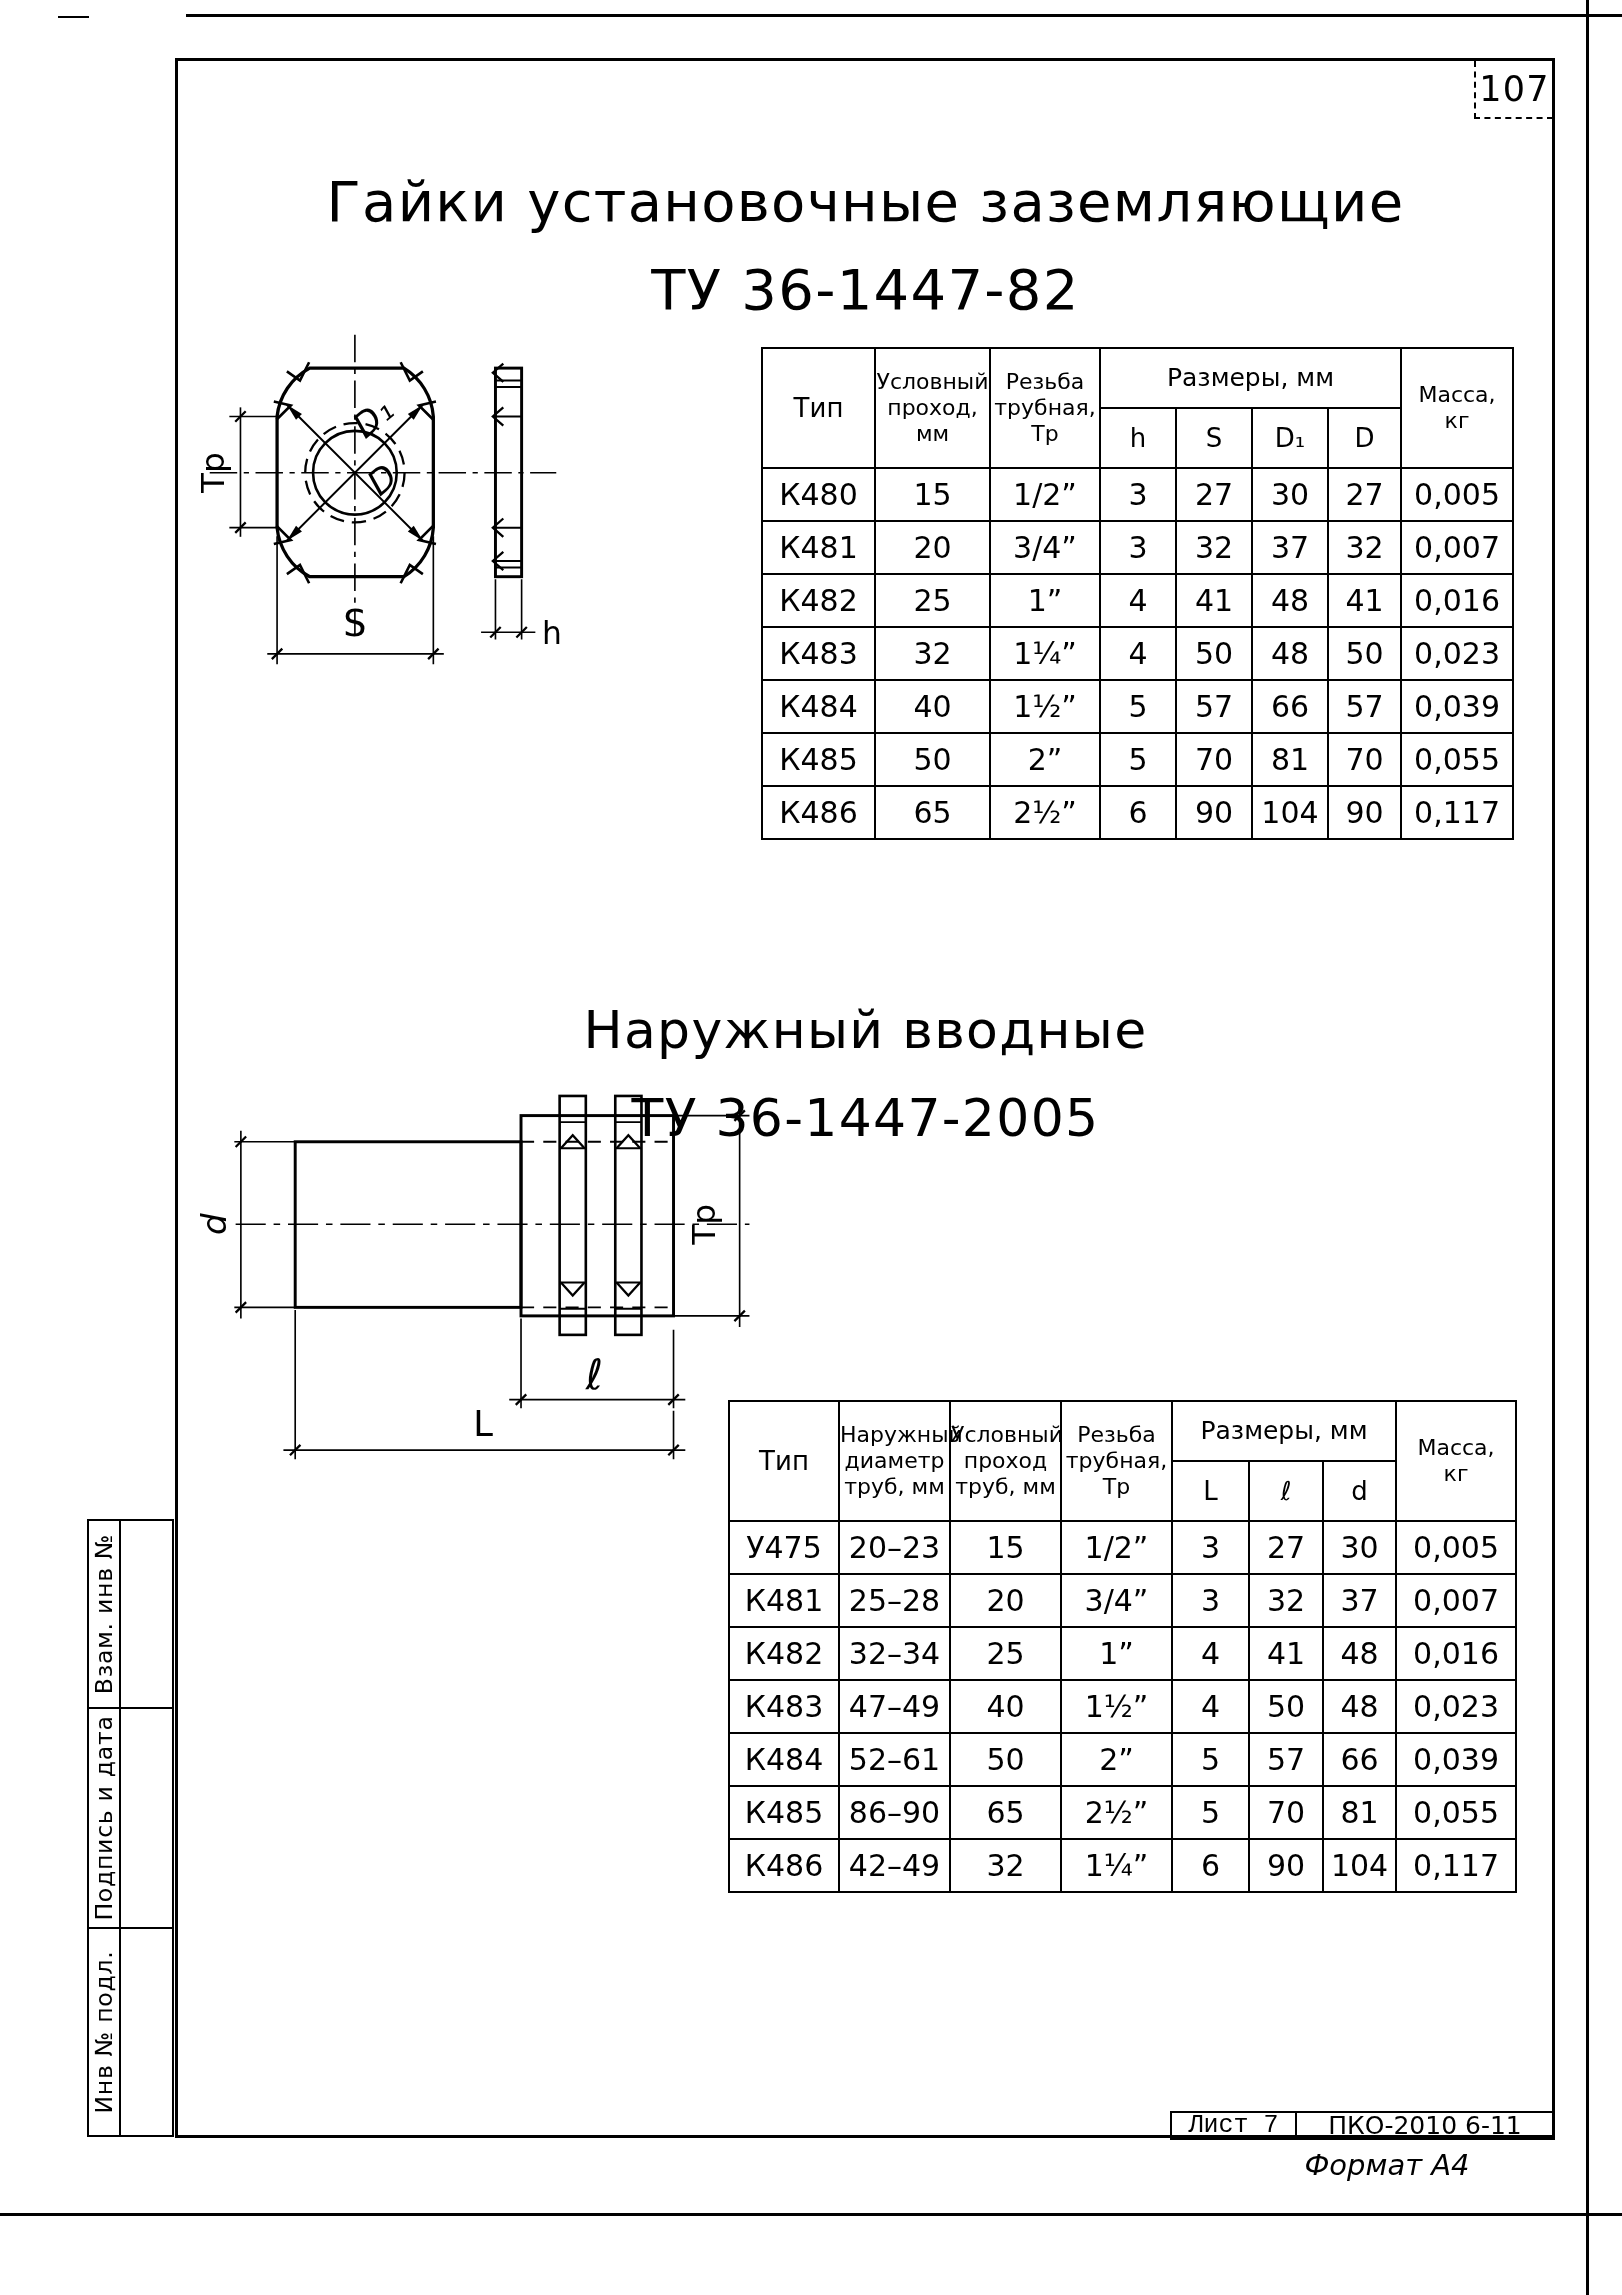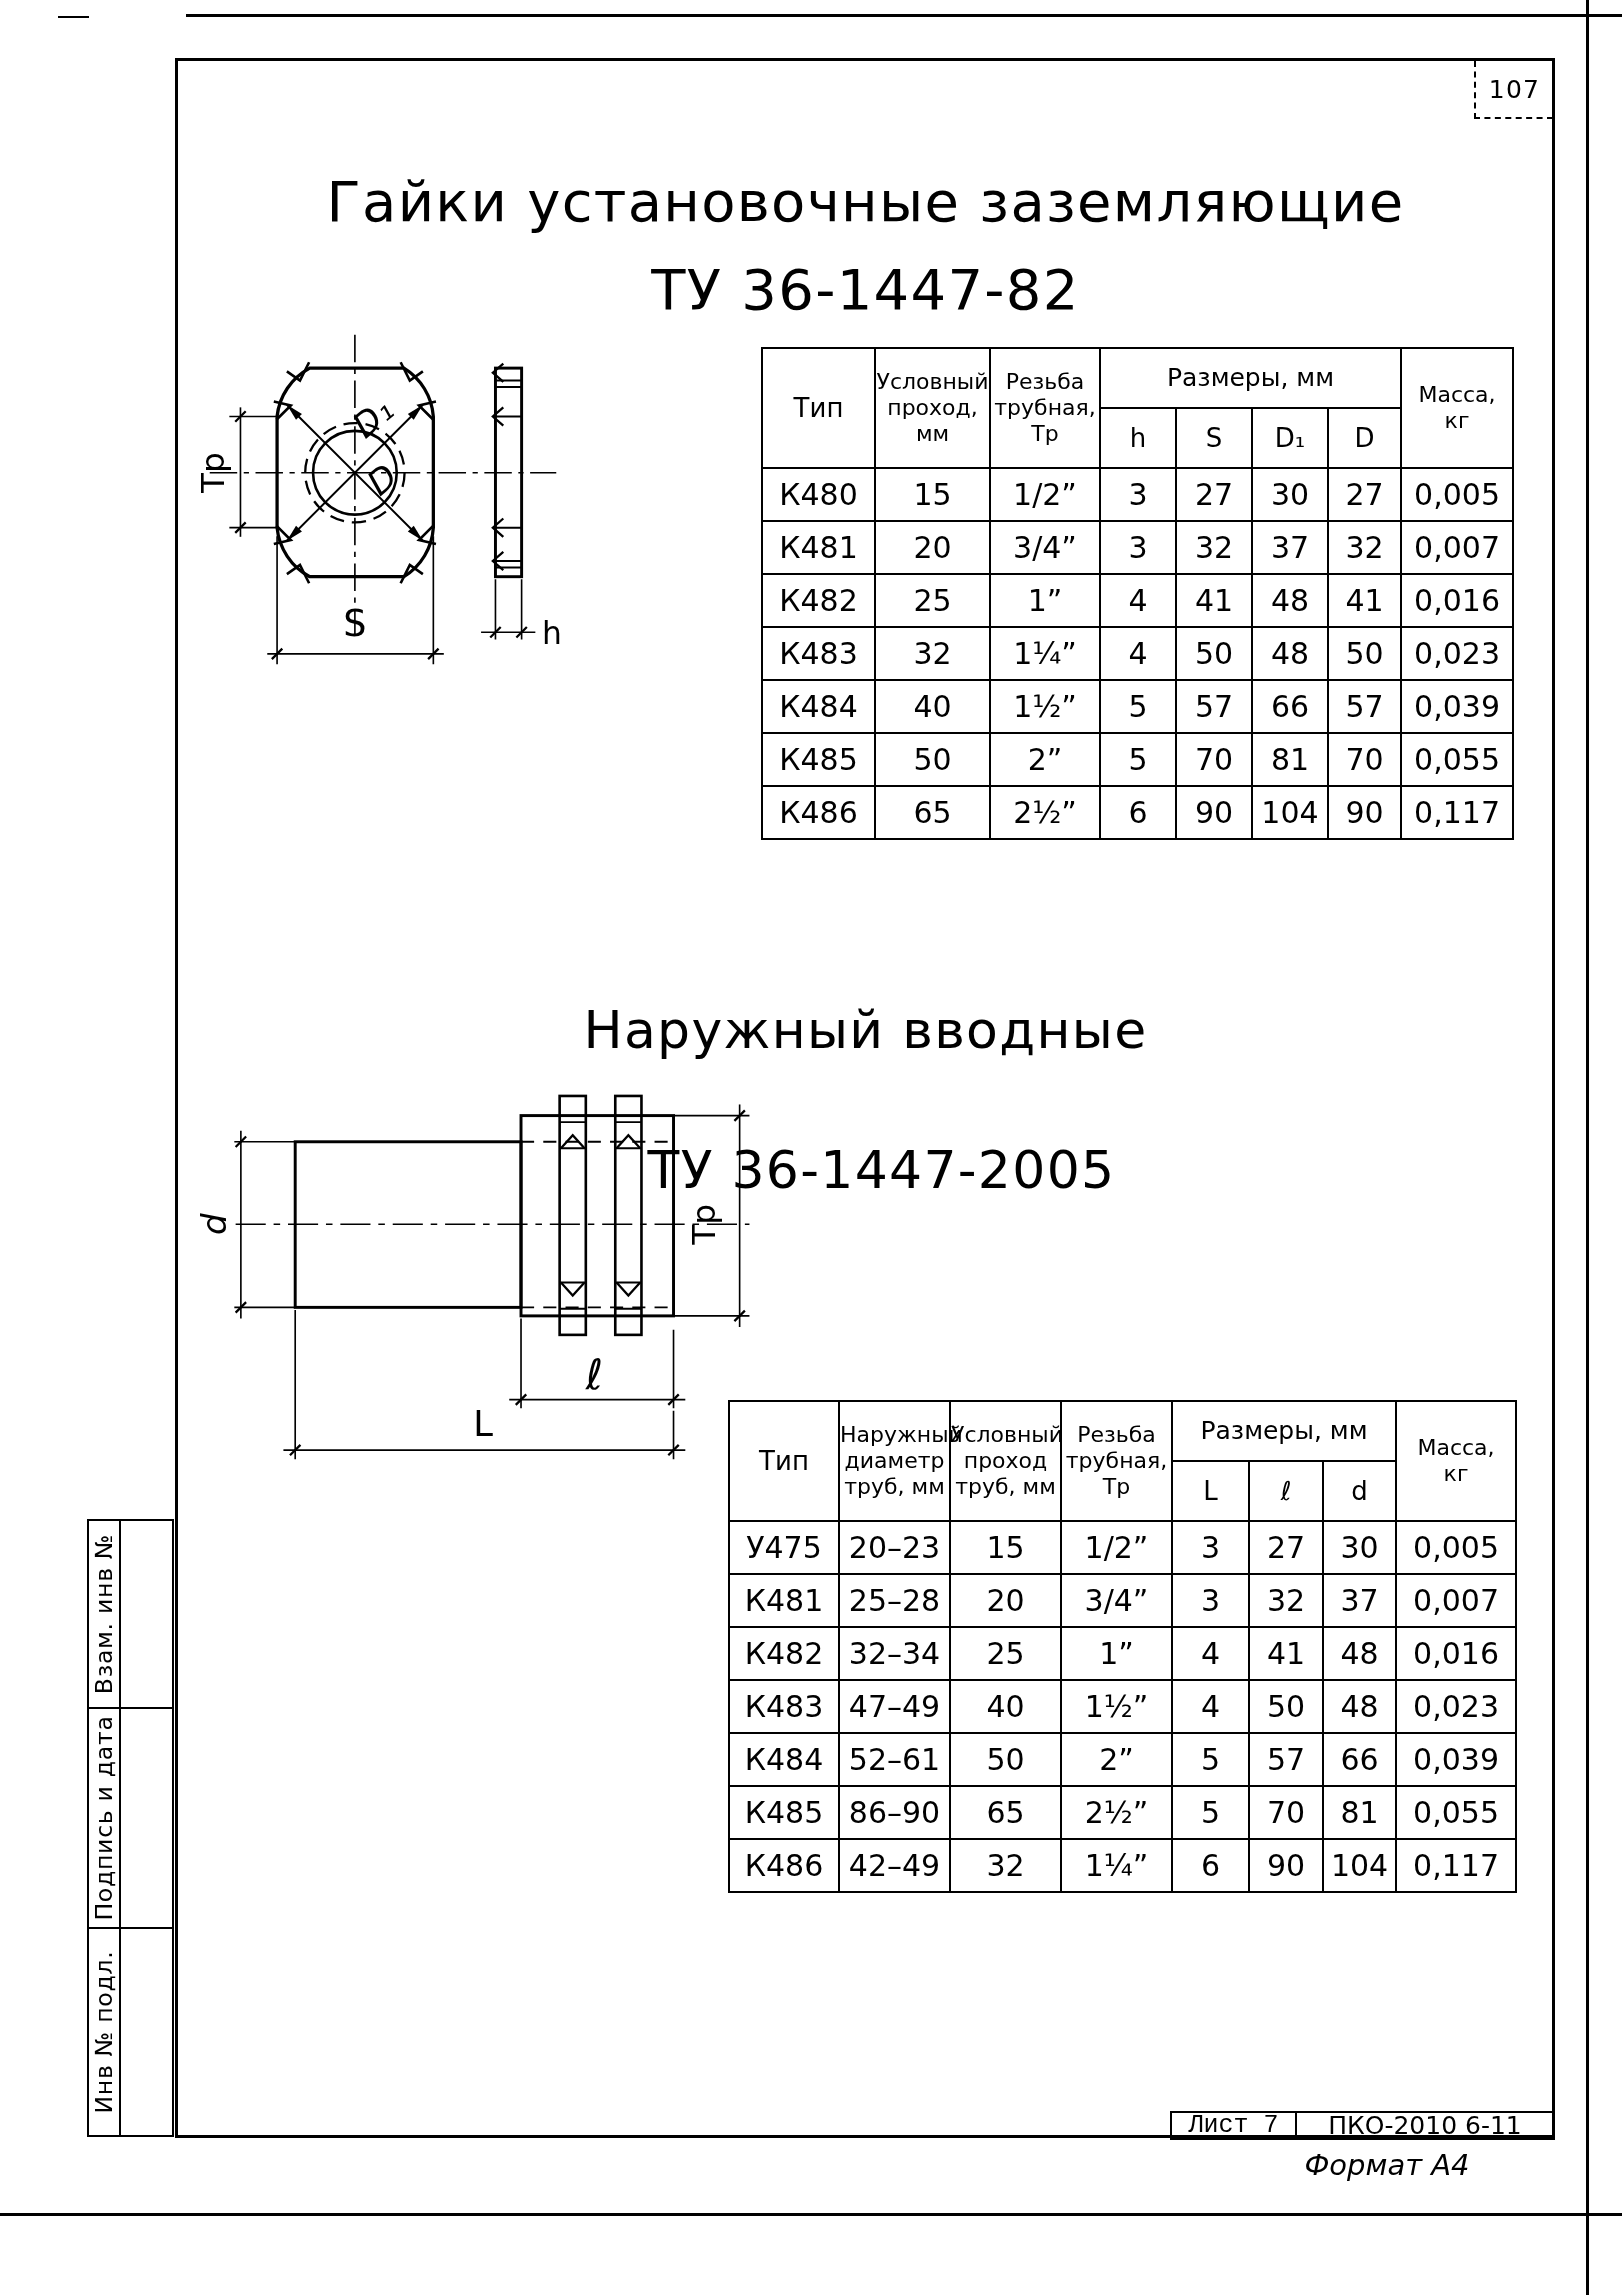--- a/index.html
+++ b/index.html
@@ -9,27 +9,27 @@
   }
   
   .art{position:absolute;background:#000;}
   
   .frame{position:absolute;left:175px;top:58px;width:1374px;height:2074px;border:3.3px solid #000;}
   
   .pagenum{
     position:absolute;left:1474px;top:61px;width:77px;height:56px;
     border-left:2.6px dashed #000;border-bottom:2.6px dashed #000;
     display:flex;align-items:center;justify-content:center;
-    font-size:25px;letter-spacing:1.3px;
+    font-size:35px;letter-spacing:1.3px;
   }
   .title{position:absolute;left:175px;width:1381px;text-align:center;white-space:nowrap;letter-spacing:1.3px;}
   .t-main1{top:169px;font-size:56px;}
   .t-sub1{top:257px;font-size:56px;}
   .t-main2{top:1000px;font-size:52px;}
-  .t-sub2{top:1140px;font-size:52px;margin-left:16px;}
+  .t-sub2{top:1088px;font-size:52px;}
   
   table{position:absolute;border-collapse:collapse;table-layout:fixed;background:#fff;}
   th,td{border:2.6px solid #000;text-align:center;vertical-align:middle;padding:0;}
   th{font-size:22px;font-weight:normal;white-space:pre-line;line-height:1.18;}
   td{font-size:30px;height:51px;line-height:51px;white-space:nowrap;}
   .tier{height:60px;}
   #table1{left:761px;top:347px;width:751px;}
   #table2{left:728px;top:1400px;width:788px;}
   
   .sidebar{position:absolute;left:87px;top:1519px;width:83px;height:614px;border:2.6px solid #000;display:flex;flex-direction:column;}

